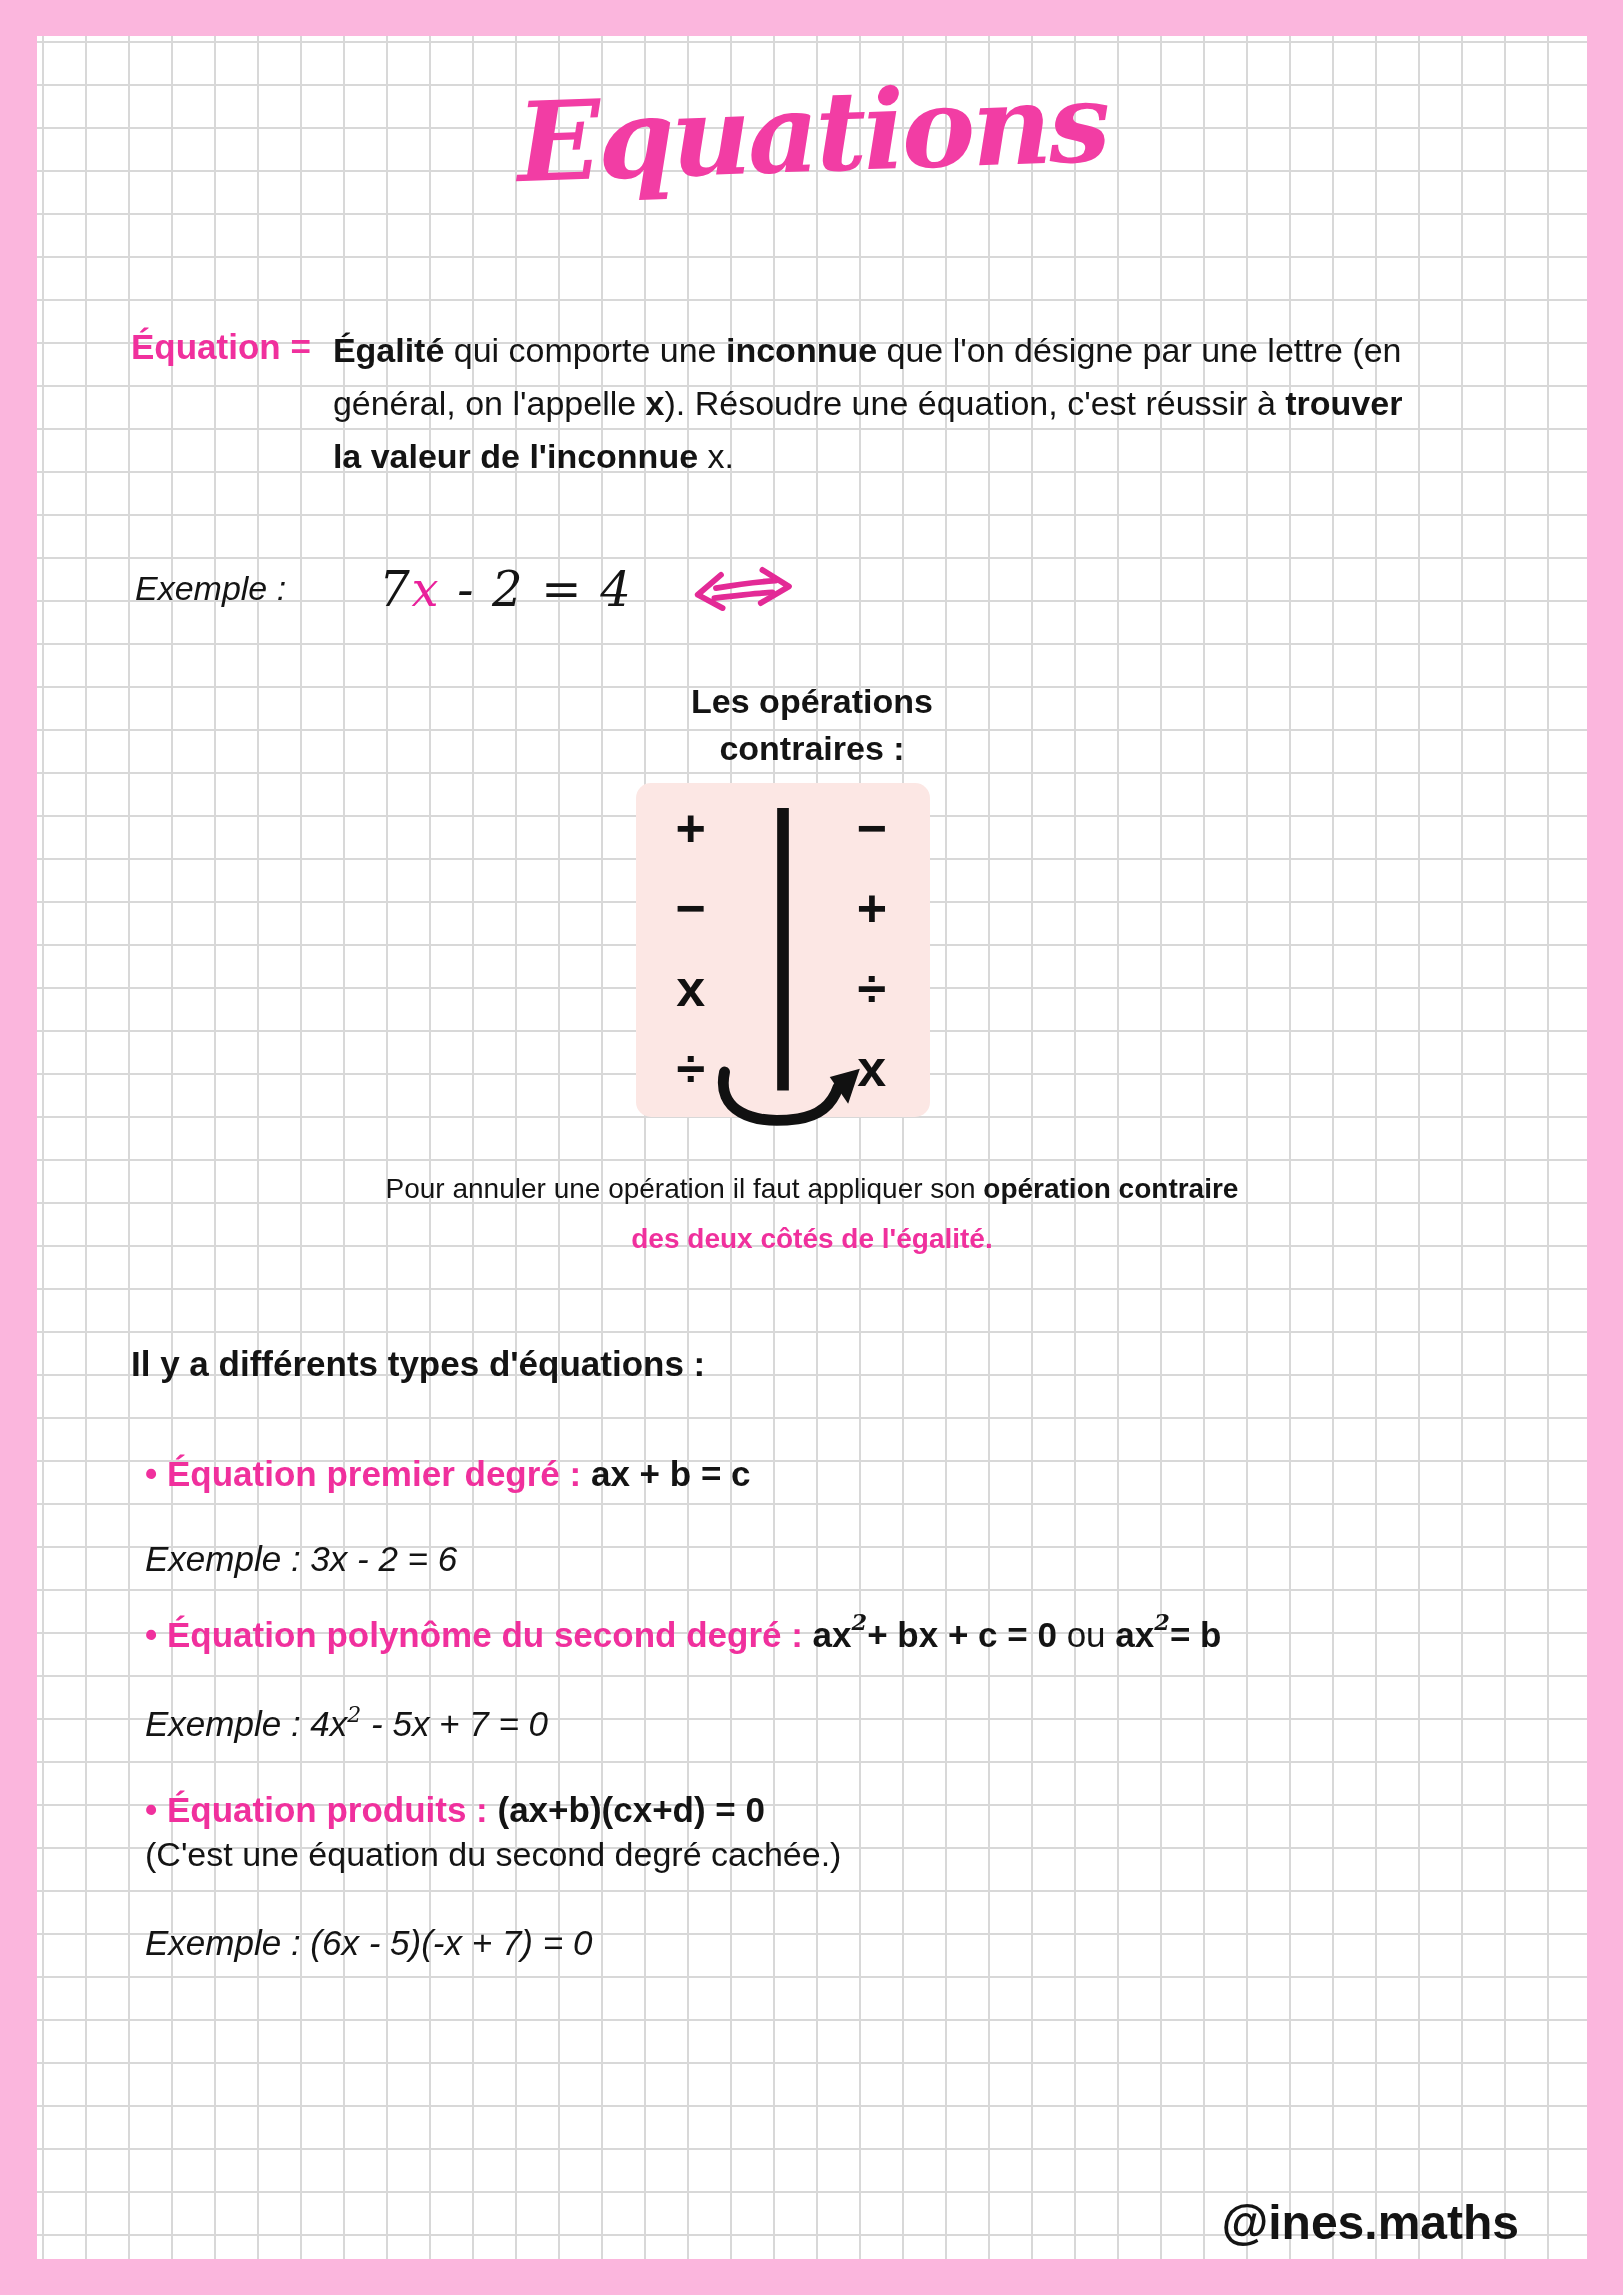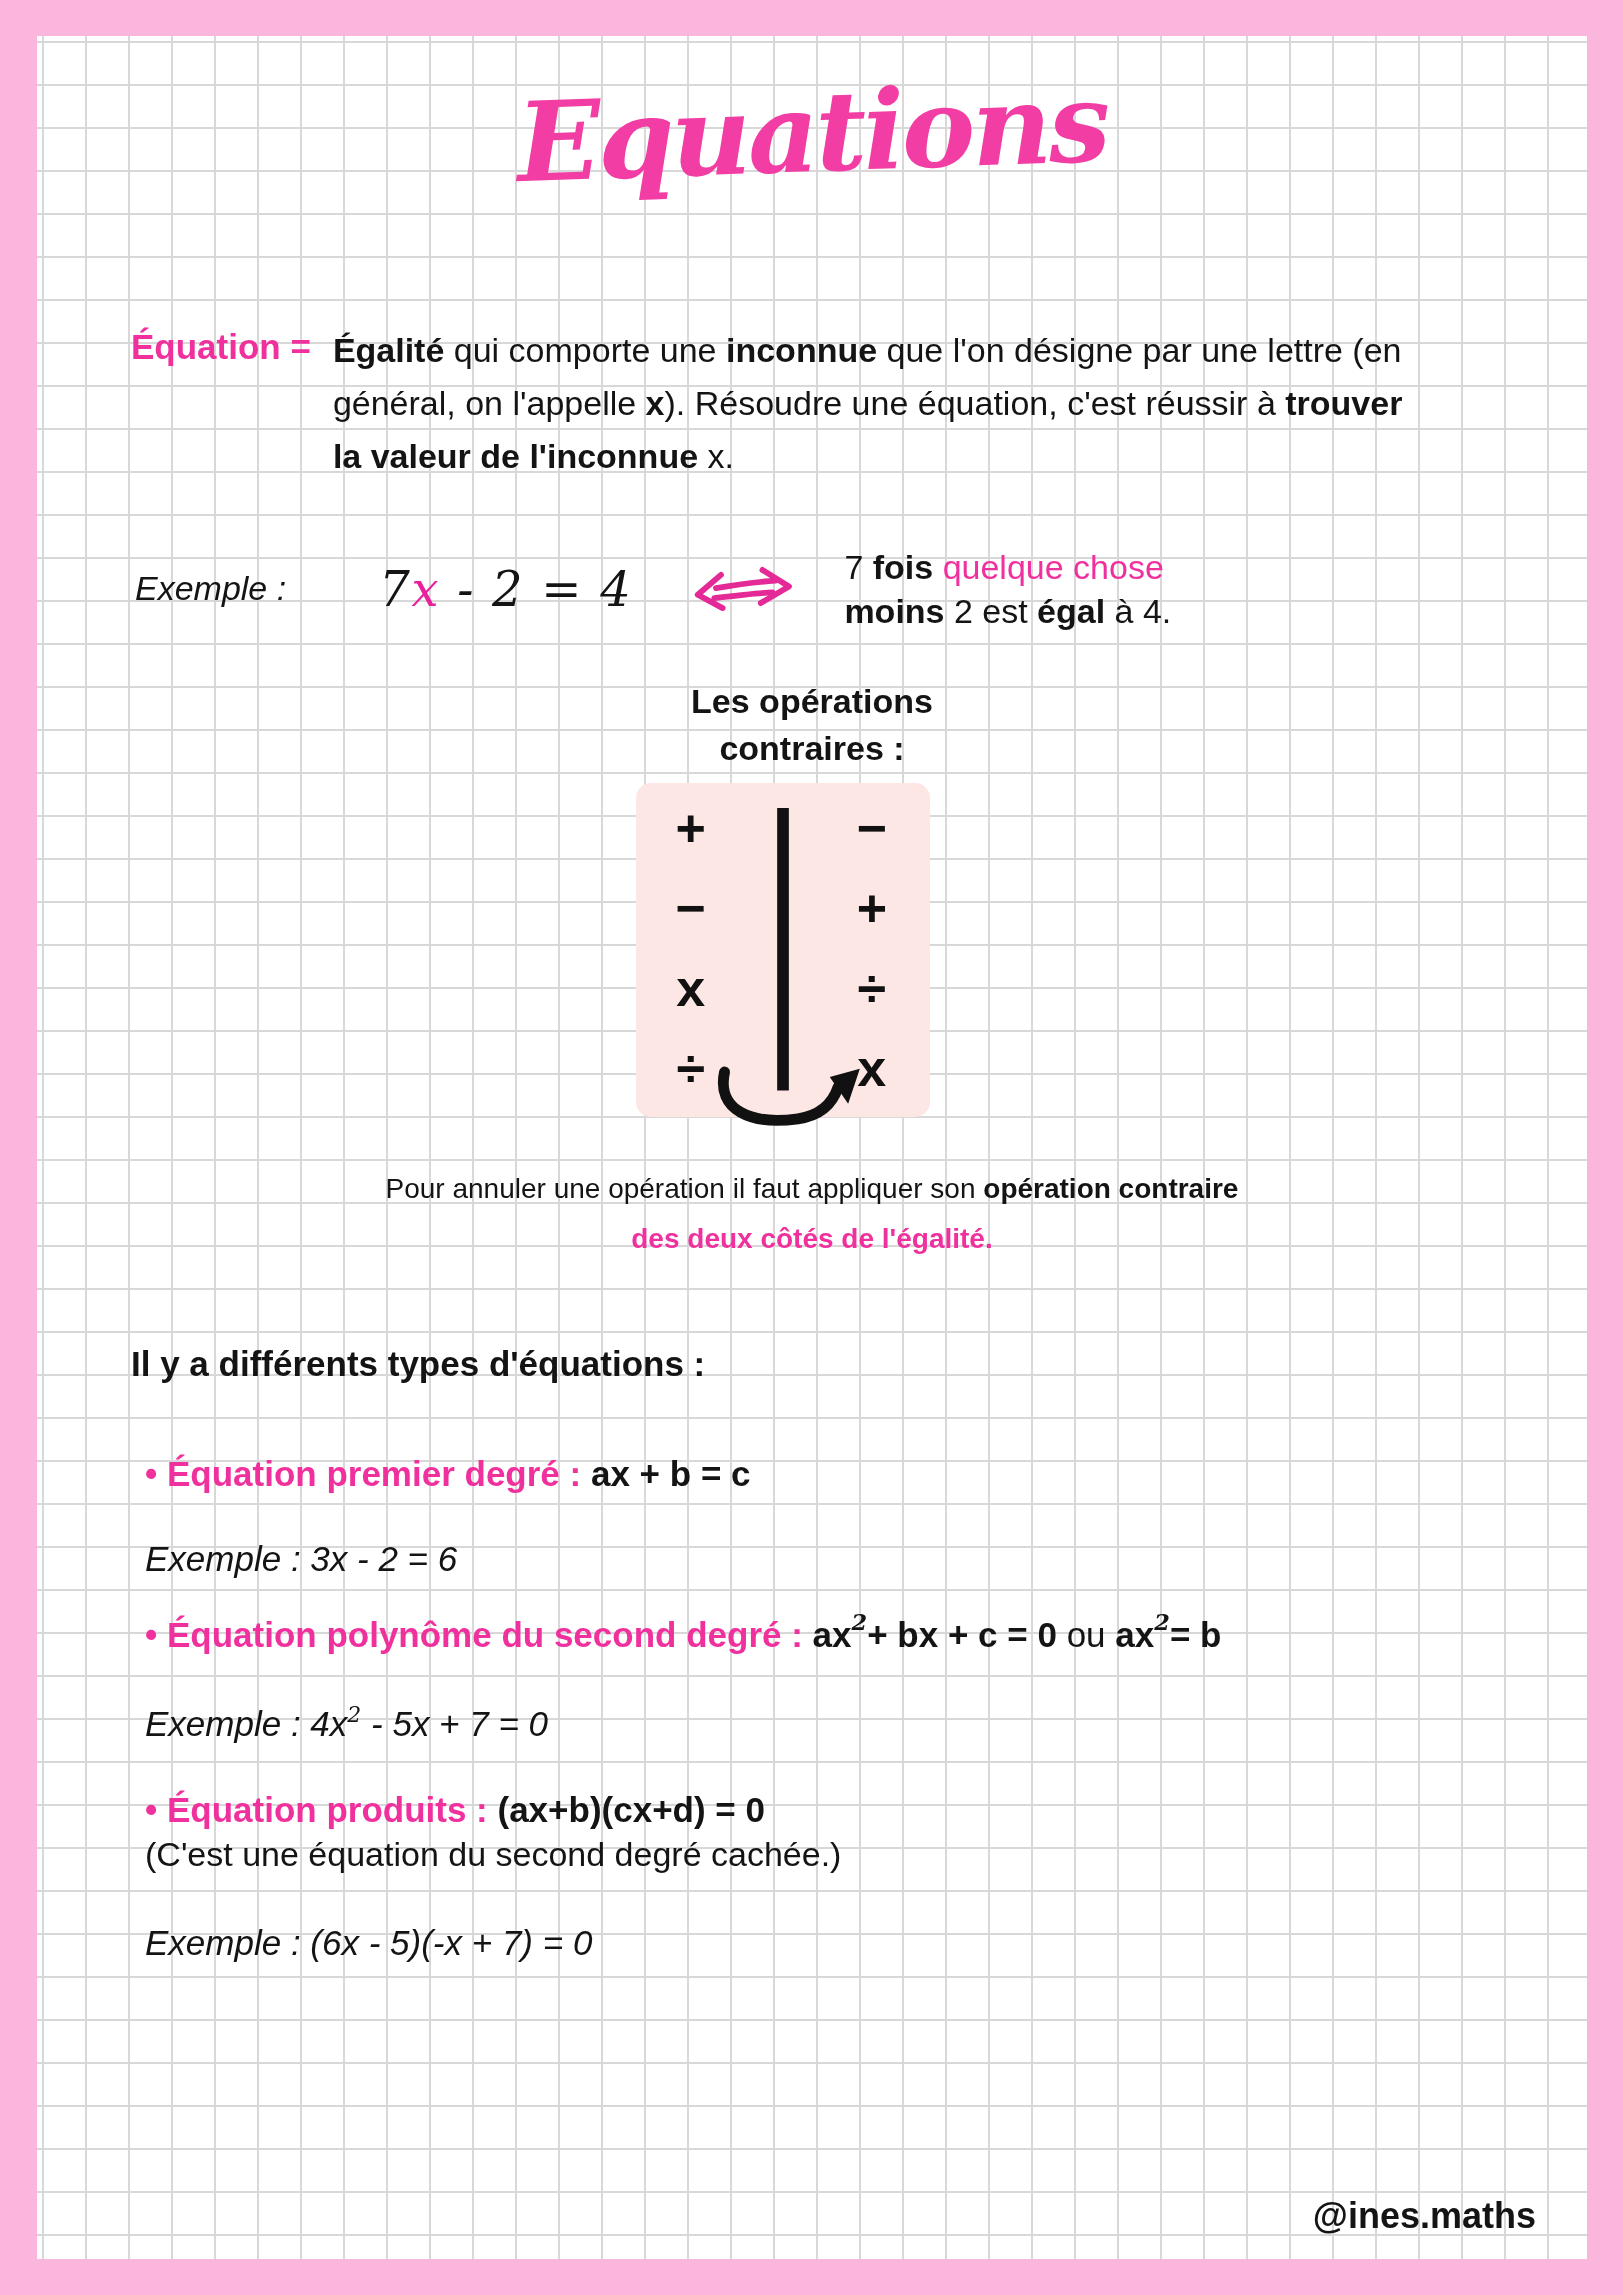--- a/index.html
+++ b/index.html
@@ -96,22 +96,22 @@
   .sec,.sec-ex,.sec-sub{position:absolute;left:108px;font-size:35px;}
   .sec1-title{top:1418px;}
   .sec1-ex{top:1503px;}
   .sec2-title{top:1579px;}
   .sec2-ex{top:1668px;}
   .sec3-title{top:1754px;}
   .sec-sub{top:1799px;font-size:34px;}
   .sec3-ex{top:1887px;}
   .sec-ex{font-style:italic;}
   .handle{
-    position:absolute;right:51px;top:2159px;
-    font-weight:700;font-size:36px;
+    position:absolute;right:68px;top:2159px;
+    font-weight:700;font-size:48px;
   }
   
   .p-r{font-weight:400;}
   .p-b{font-weight:700;}
   .p-i{font-style:italic;}
   .p-pink{color:var(--accent);font-weight:700;}
   .p-pinkr{color:var(--accent);}
   .p-hand{font-family:"DejaVu Serif",serif;font-style:italic;}
   .p-handpink{font-family:"DejaVu Serif",serif;font-style:italic;color:#e9219b;}
   .p-sup{
@@ -141,24 +141,20 @@
     <span class="ex-label">Exemple :</span>
     <span class="hand-eq"><span class="p-hand">7</span><span class="p-handpink">x</span><span class="p-hand"> - 2 = 4</span></span>
     <svg class="equiv-arrow" width="112" height="68" viewBox="0 0 134 82">
       <g fill="none" stroke="#e32a96" stroke-width="7" stroke-linecap="round" stroke-linejoin="round">
         <path d="M 38 24 L 10 48 L 40 64"></path>
         <path d="M 32 40 C 60 35, 86 32, 104 31"></path>
         <path d="M 30 52 C 56 49, 82 46, 100 45"></path>
         <path d="M 88 18 L 120 38 L 86 58"></path>
       </g>
     </svg>
-    <div class="ex-meaning">
-      <div><span class="p-r">7 </span><span class="p-b">fois</span><span class="p-pinkr"> quelque chose</span></div>
-      <div><span class="p-b">moins</span><span class="p-r"> 2 est </span><span class="p-b">égal</span><span class="p-r"> à 4.</span></div>
-    </div>
   </div>
 
   <div class="ops-heading">
     <div>Les opérations</div>
     <div>contraires :</div>
   </div>
 
   <div class="ops-box">
     <div class="ops-col ops-left">
       <div class="ops-sym">+</div>

